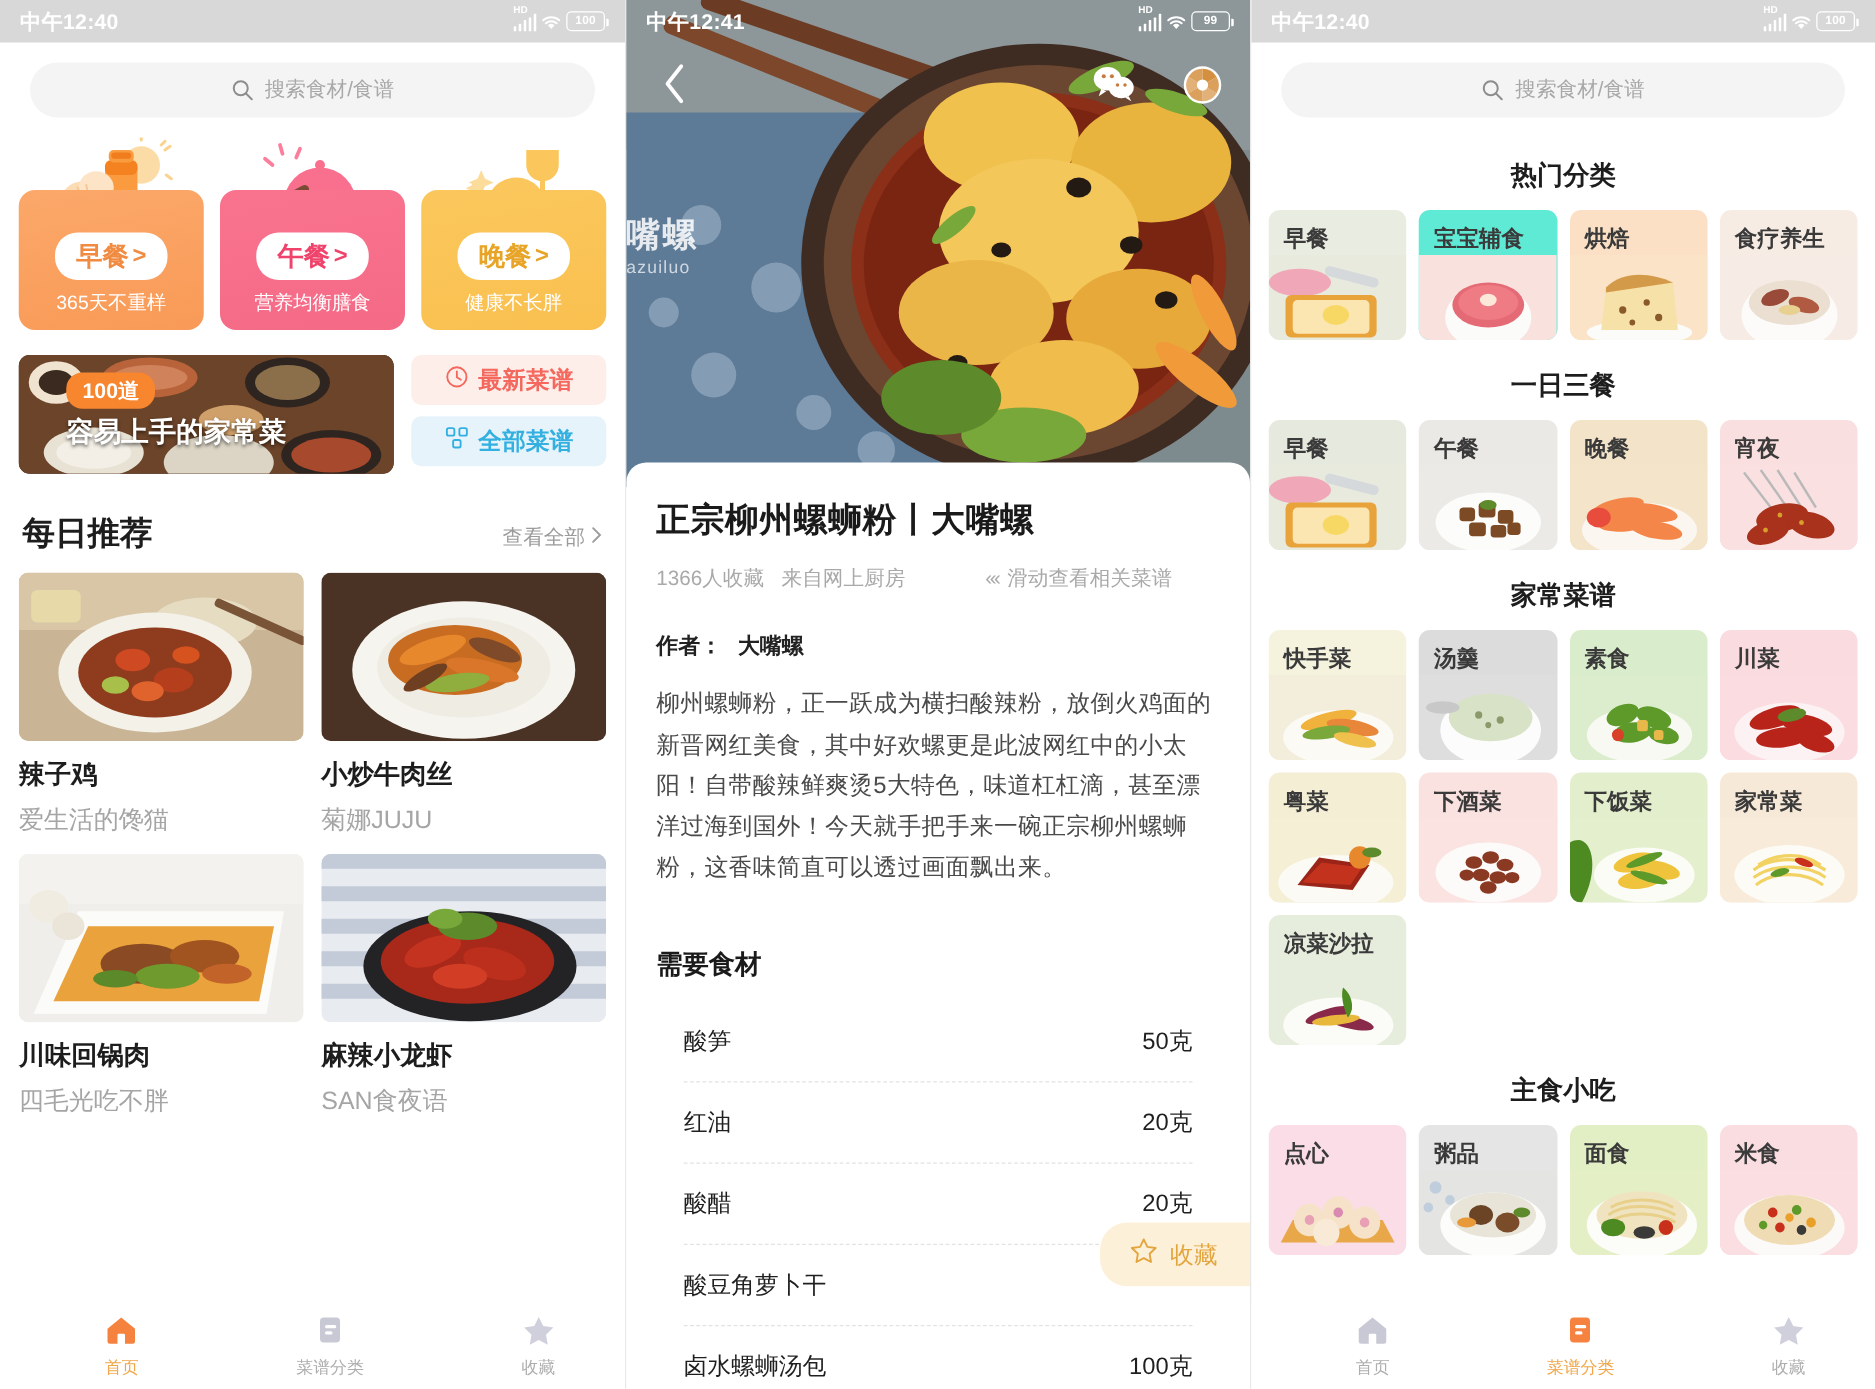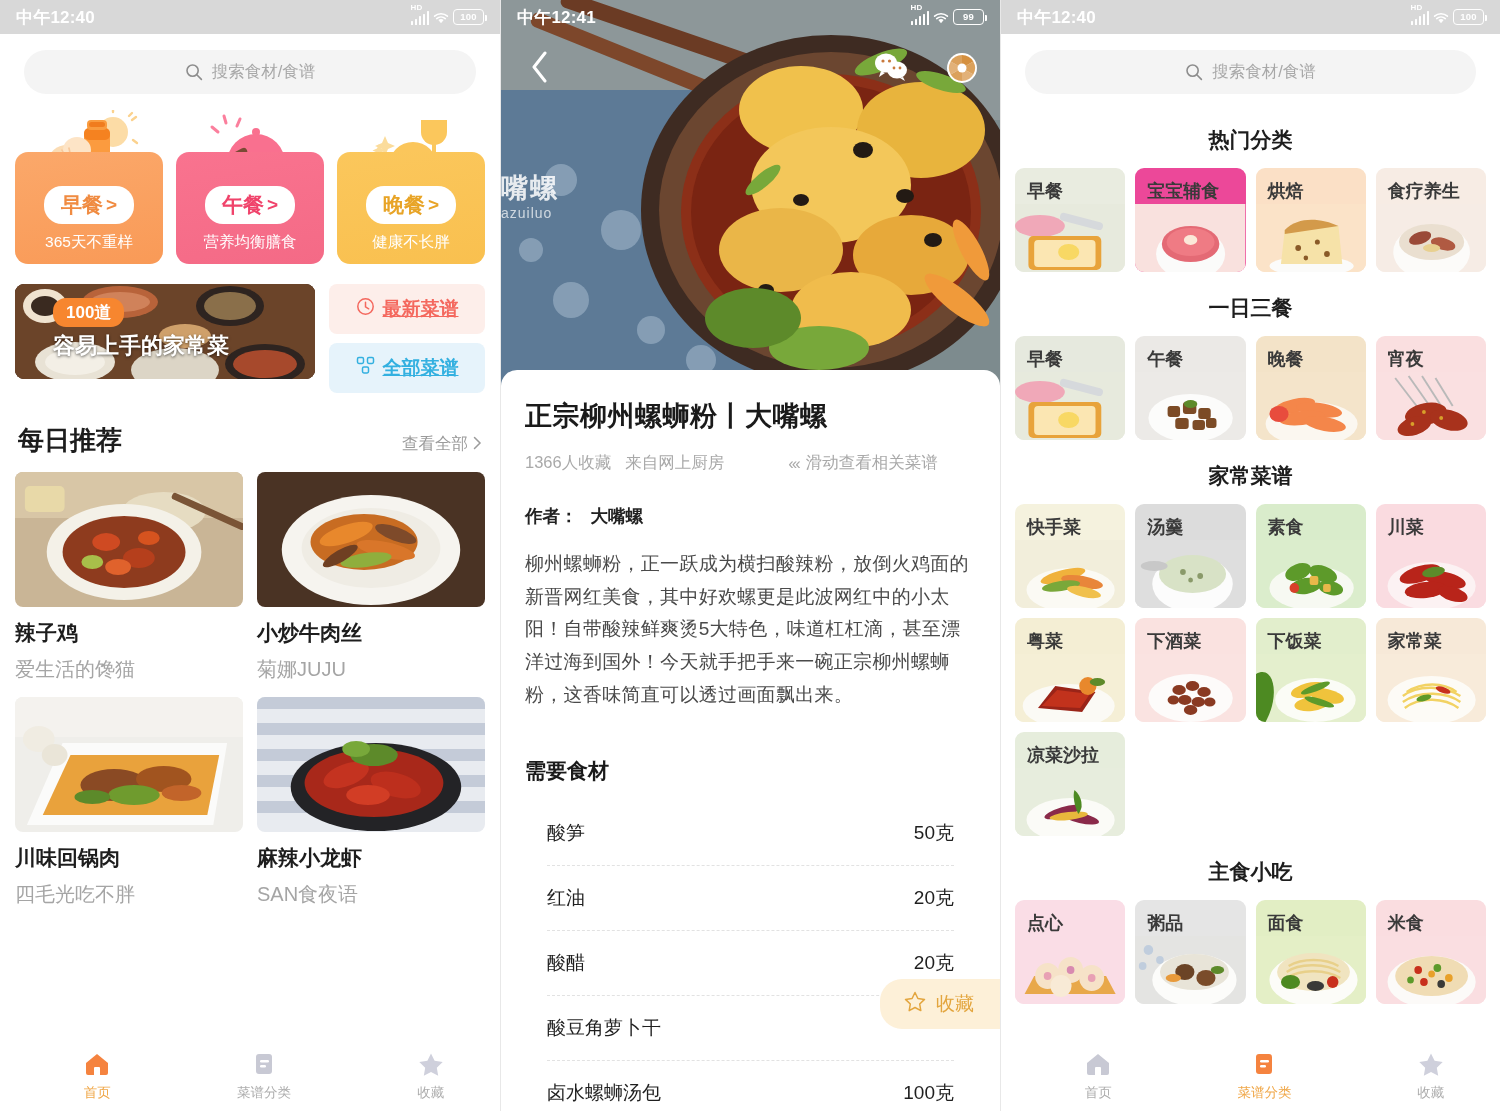--- a/index.html
+++ b/index.html
@@ -98,22 +98,22 @@
   .bn-badge {
     position: absolute; left: 38px; top: 14px; background: #f7862f; color: #fff;
     border-radius: 13px; padding: 3px 13px; font-size: 17px; font-weight: bold;
   }
   .bn-title {
     position: absolute; left: 38px; top: 47px; color: #fff;
     font-size: 22px; font-weight: bold; text-shadow: 0 1px 3px rgba(0,0,0,.6);
   }
   .sidebtns { display: flex; flex-direction: column; gap: 9px; flex: 1; }
   .sidebtn {
-    height: 50px; border-radius: 8px; display: flex; align-items: center;
-    justify-content: center; gap: 8px; font-size: 19px; font-weight: bold; text-decoration: underline;
+    height: 40px; border-radius: 8px; display: flex; align-items: center;
+    justify-content: center; gap: 8px; font-size: 19px; font-weight: bold;
   }
   .sb-new { background: #fdeeea; color: #f4685e; }
   .sb-all { background: #e6f3fb; color: #33b0e0; }
 
   
   .sechead {
     display: flex; align-items: baseline; justify-content: space-between;
     padding: 30px 18px 14px;
   }
   .sechead .t { font-size: 26px; font-weight: bold; color: #1d1d1d; }
@@ -687,21 +687,21 @@
           <svg width="100%" height="68" viewBox="0 0 115 68" preserveAspectRatio="none">
             <rect width="115" height="68" fill="#e7eadd"></rect>
             <ellipse cx="26" cy="22" rx="26" ry="11" fill="#f0a8b8"></ellipse>
             <rect x="48" y="8" width="46" height="8" rx="4" transform="rotate(14 48 8)" fill="#d6d9dc"></rect>
             <rect x="14" y="32" width="76" height="34" rx="5" fill="#e8a33a"></rect>
             <rect x="20" y="36" width="64" height="27" rx="4" fill="#fbe6b2"></rect>
             <ellipse cx="56" cy="48" rx="11" ry="8" fill="#f8d864"></ellipse>
           </svg>
         </span>
       </div>
-      <div class="catcard" style="background:#ec4899">
+      <div class="catcard" style="background:#5eead4">
         <span class="clabel">宝宝辅食</span>
         <span class="catphoto">
           <svg width="100%" height="68" viewBox="0 0 115 68" preserveAspectRatio="none">
             <rect width="115" height="68" fill="#f9e1de"></rect>
             <ellipse cx="58" cy="50" rx="36" ry="26" fill="#fbfbfa"></ellipse>
             <ellipse cx="58" cy="40" rx="30" ry="18" fill="#e46a75"></ellipse>
             <ellipse cx="58" cy="38" rx="25" ry="14" fill="#ef7b84"></ellipse>
             <ellipse cx="58" cy="36" rx="7" ry="5" fill="#fbe8d8"></ellipse>
           </svg>
         </span>

